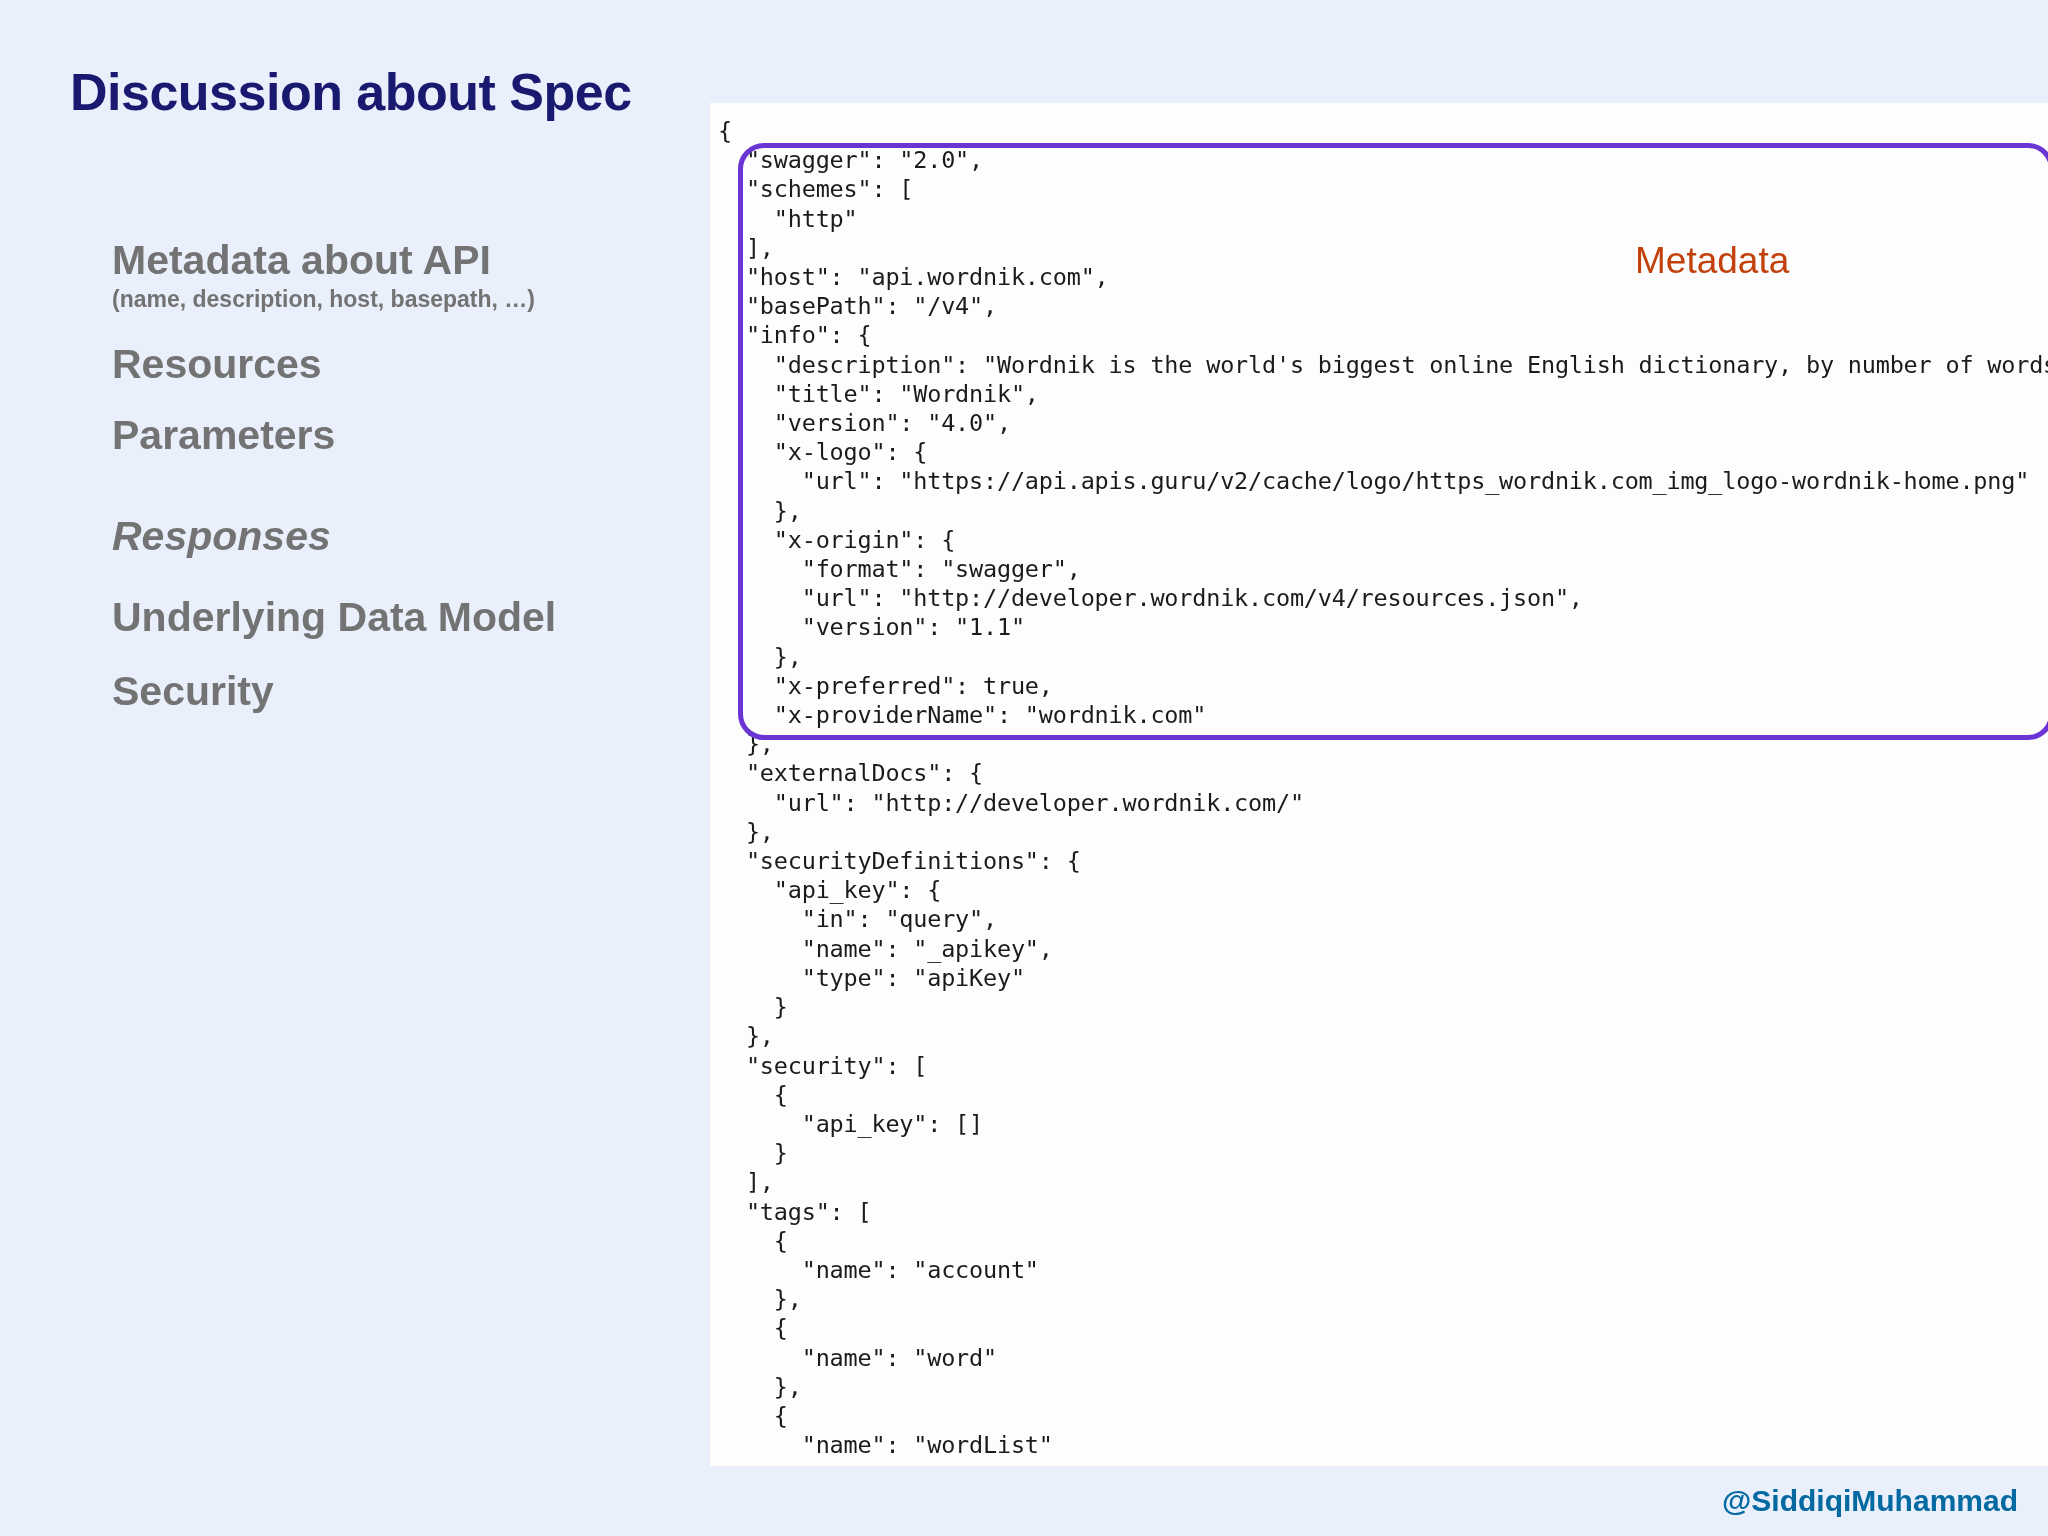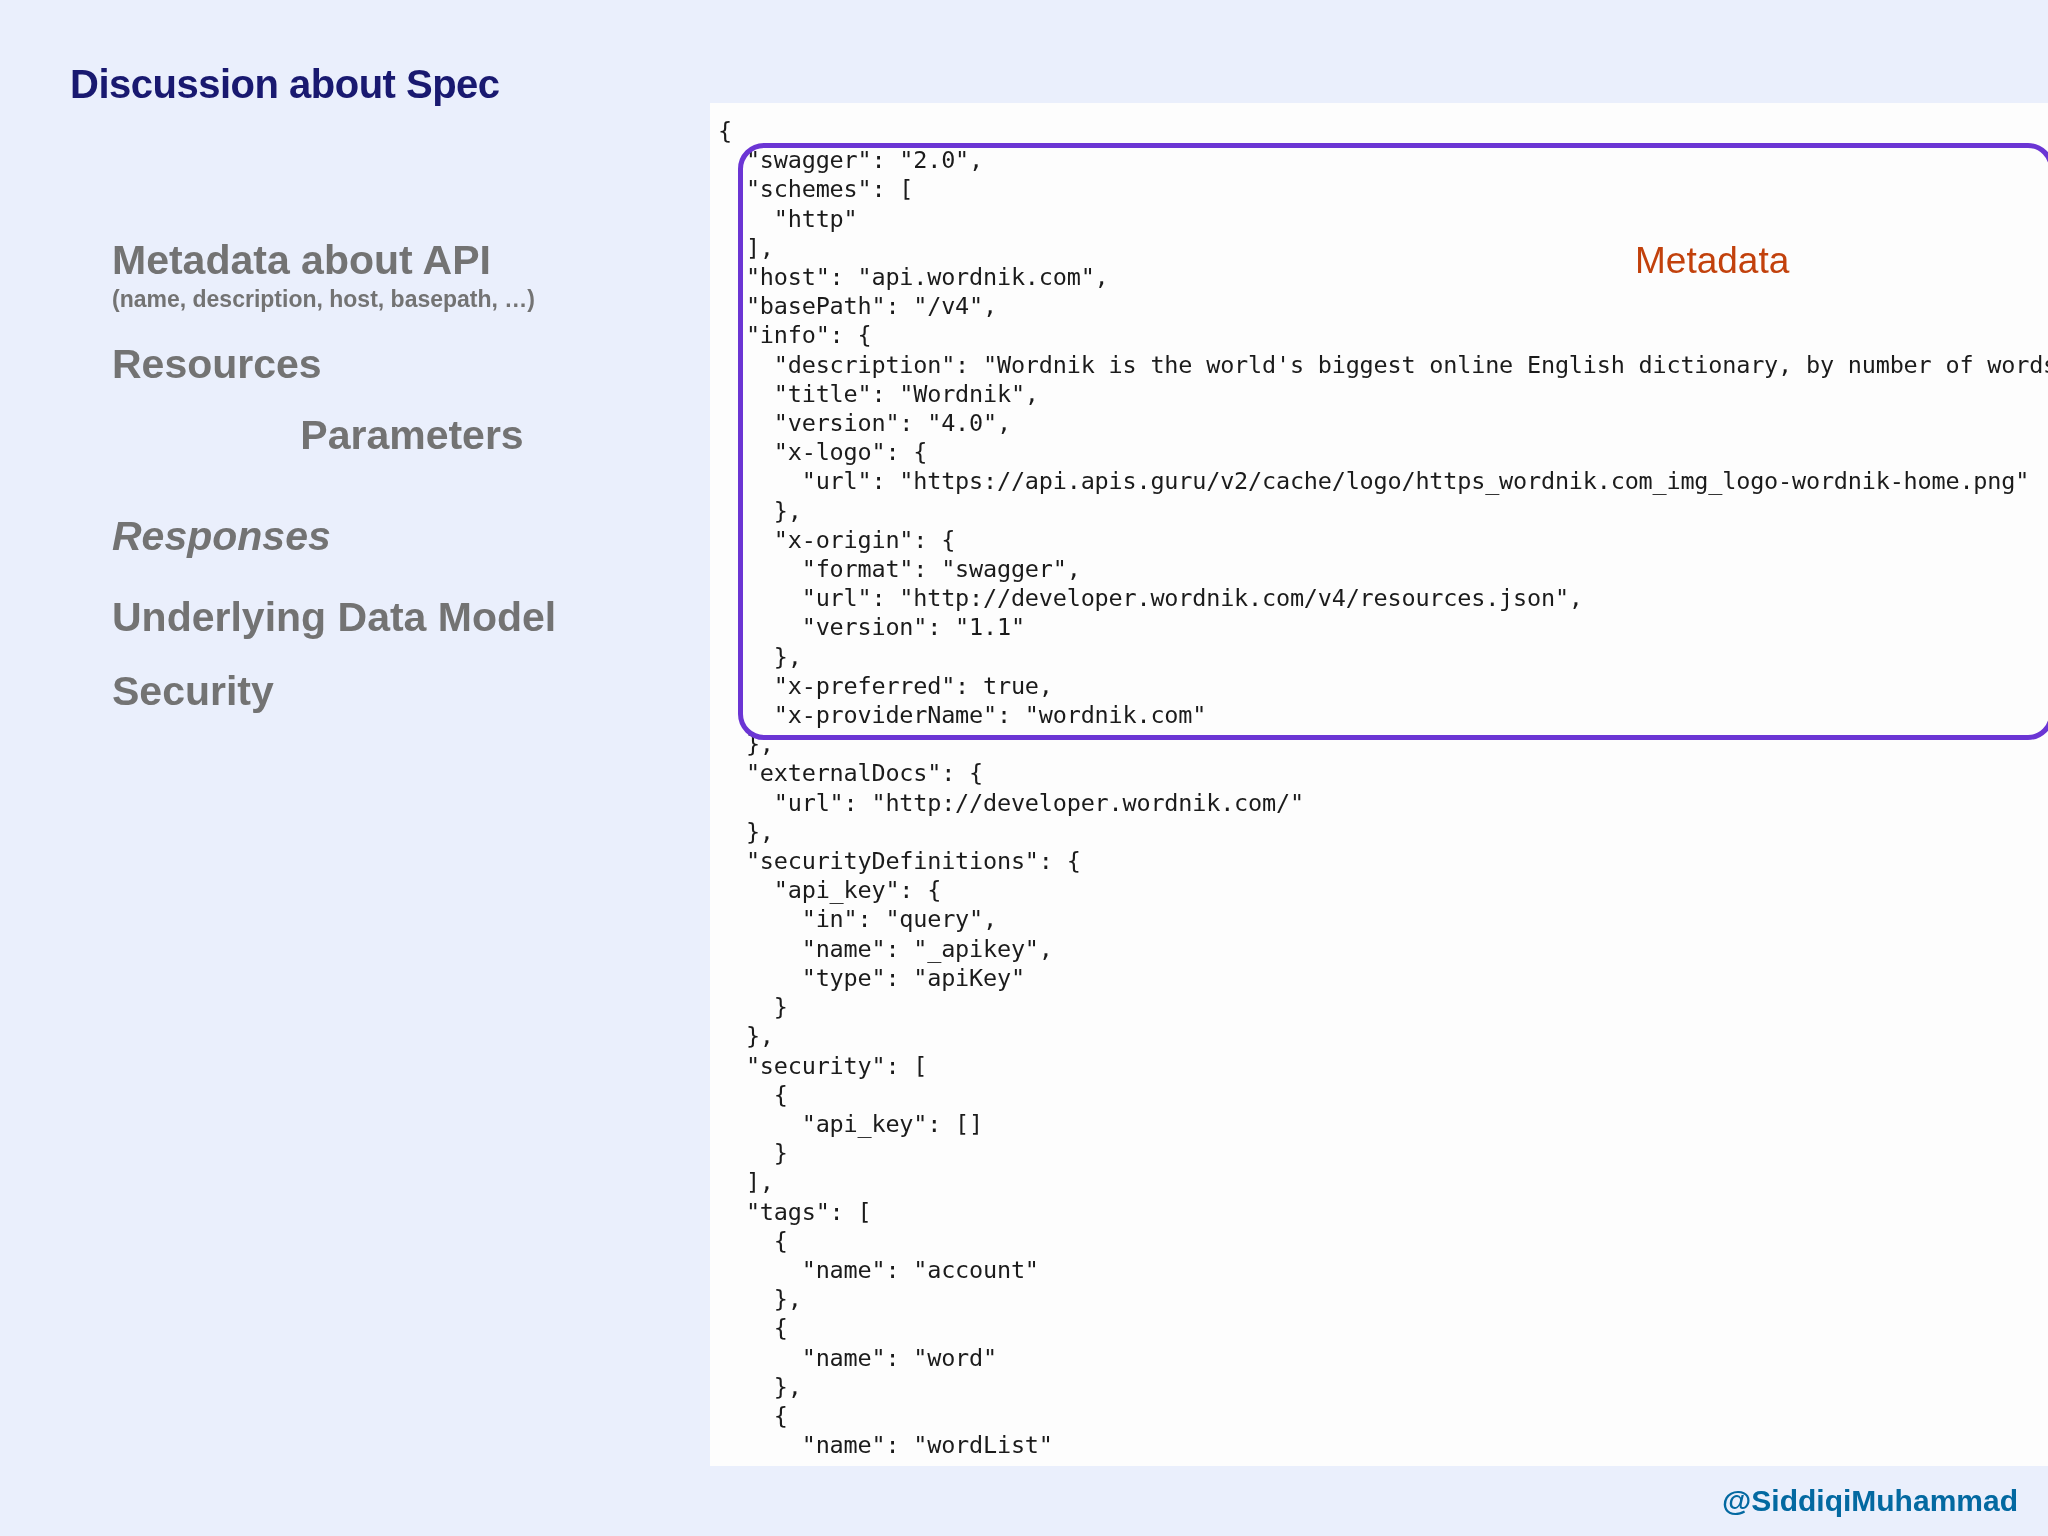--- a/index.html
+++ b/index.html
@@ -13,21 +13,21 @@
     font-family: "Liberation Sans", sans-serif;
     overflow: hidden;
     position: relative;
   }
 
   
   .slide-title {
     position: absolute;
     left: 70px;
     top: 62px;
-    font-size: 40px;
+    font-size: 52px;
     font-weight: bold;
     color: #191970;
     letter-spacing: -0.5px;
     white-space: nowrap;
   }
 
   
   .outline {
     position: absolute;
     left: 112px;
@@ -43,21 +43,21 @@
     font-size: 41px;
     line-height: 1.0;
     margin-bottom: 6px;
   }
   .sub {
     font-size: 23px;
     line-height: 1.1;
     margin-bottom: 32px;
   }
   .gap-a { margin-top: 0px; }
-  .gap-b { margin-top: 30px; text-align: center; }
+  .gap-b { margin-top: 30px; }
   .gap-c { margin-top: 60px; font-style: italic; }
   .gap-d { margin-top: 40px; }
   .gap-e { margin-top: 33px; }
 
   
   .code-panel {
     position: absolute;
     left: 710px;
     top: 103px;
     width: 1338px;

